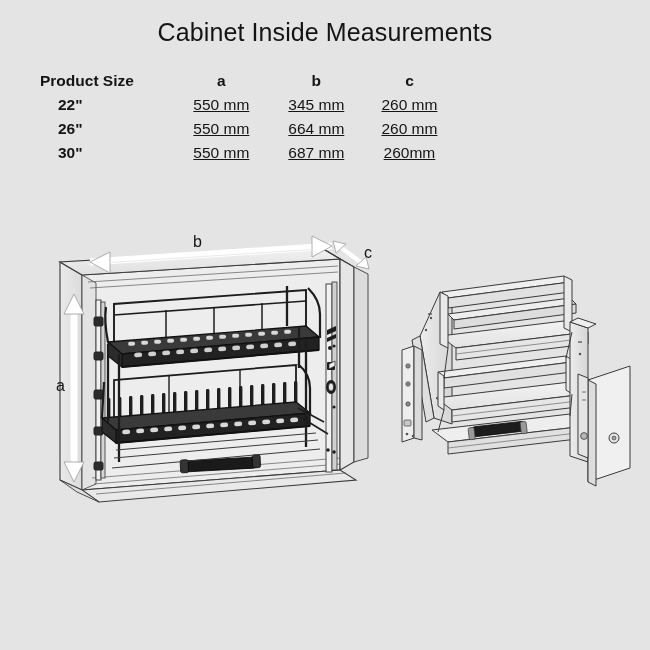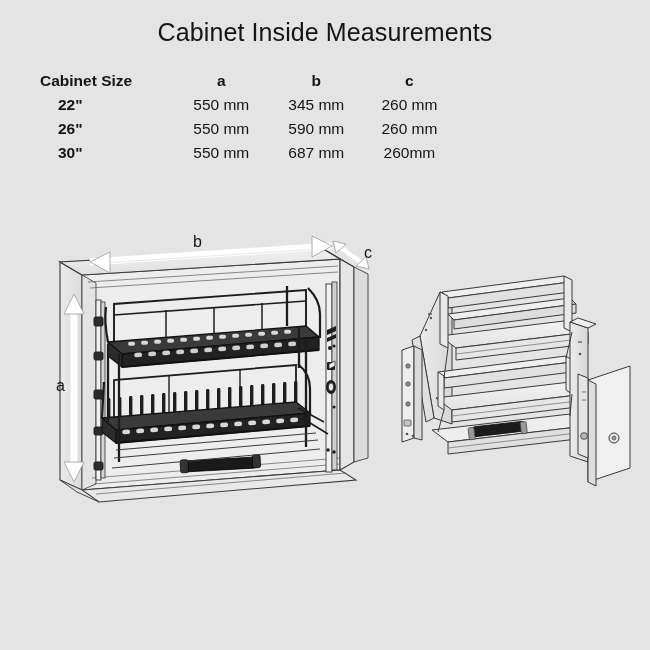--- a/index.html
+++ b/index.html
@@ -54,21 +54,21 @@
   }
   .spec-table th.c-size { padding-left: 4px; }
   .spec-table td.c-size { padding-left: 22px; }
   .spec-table th.c-a, .spec-table td.c-a { width: 100px; text-align: center; }
   .spec-table th.c-b, .spec-table td.c-b { width: 96px;  text-align: center; }
   .spec-table th.c-c, .spec-table td.c-c { width: 96px;  text-align: center; }
   .spec-table th { font-weight: 700; }
   .spec-table td.c-size { font-weight: 700; }
   .spec-table td.c-a,
   .spec-table td.c-b,
-  .spec-table td.c-c { font-weight: 400; }
+  .spec-table td.c-c { font-weight: 400; text-decoration: underline; }
 
   
   .illus {
     position: absolute;
   }
   #illus-left  { left: 44px;  top: 222px; width: 350px; height: 300px; }
   #illus-right { left: 392px; top: 262px; width: 250px; height: 240px; }
 
   .dim-label {
     position: absolute;
@@ -84,37 +84,37 @@
 </head>
 <body>
 
 <div class="page">
 
   <div class="title">Cabinet Inside Measurements</div>
 
   <table class="spec-table">
     <thead>
       <tr>
-        <th class="c-size">Cabinet Size</th>
+        <th class="c-size">Product Size</th>
         <th class="c-a">a</th>
         <th class="c-b">b</th>
         <th class="c-c">c</th>
       </tr>
     </thead>
     <tbody>
       <tr>
         <td class="c-size">22"</td>
         <td class="c-a">550 mm</td>
         <td class="c-b">345 mm</td>
         <td class="c-c">260 mm</td>
       </tr>
       <tr>
         <td class="c-size">26"</td>
         <td class="c-a">550 mm</td>
-        <td class="c-b">590 mm</td>
+        <td class="c-b">664 mm</td>
         <td class="c-c">260 mm</td>
       </tr>
       <tr>
         <td class="c-size">30"</td>
         <td class="c-a">550 mm</td>
         <td class="c-b">687 mm</td>
         <td class="c-c">260mm</td>
       </tr>
     </tbody>
   </table>

